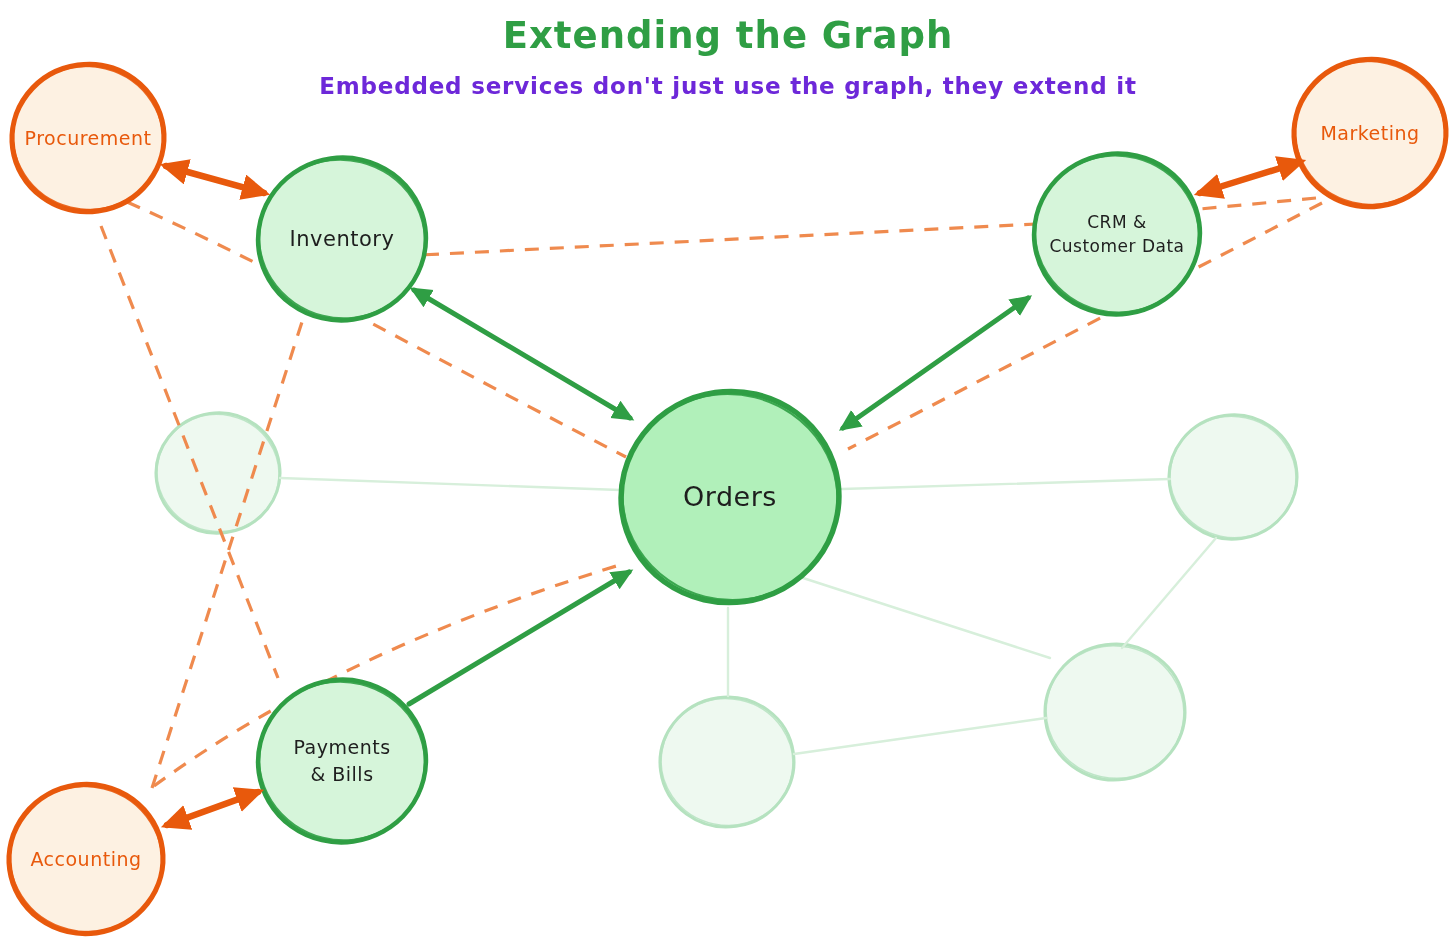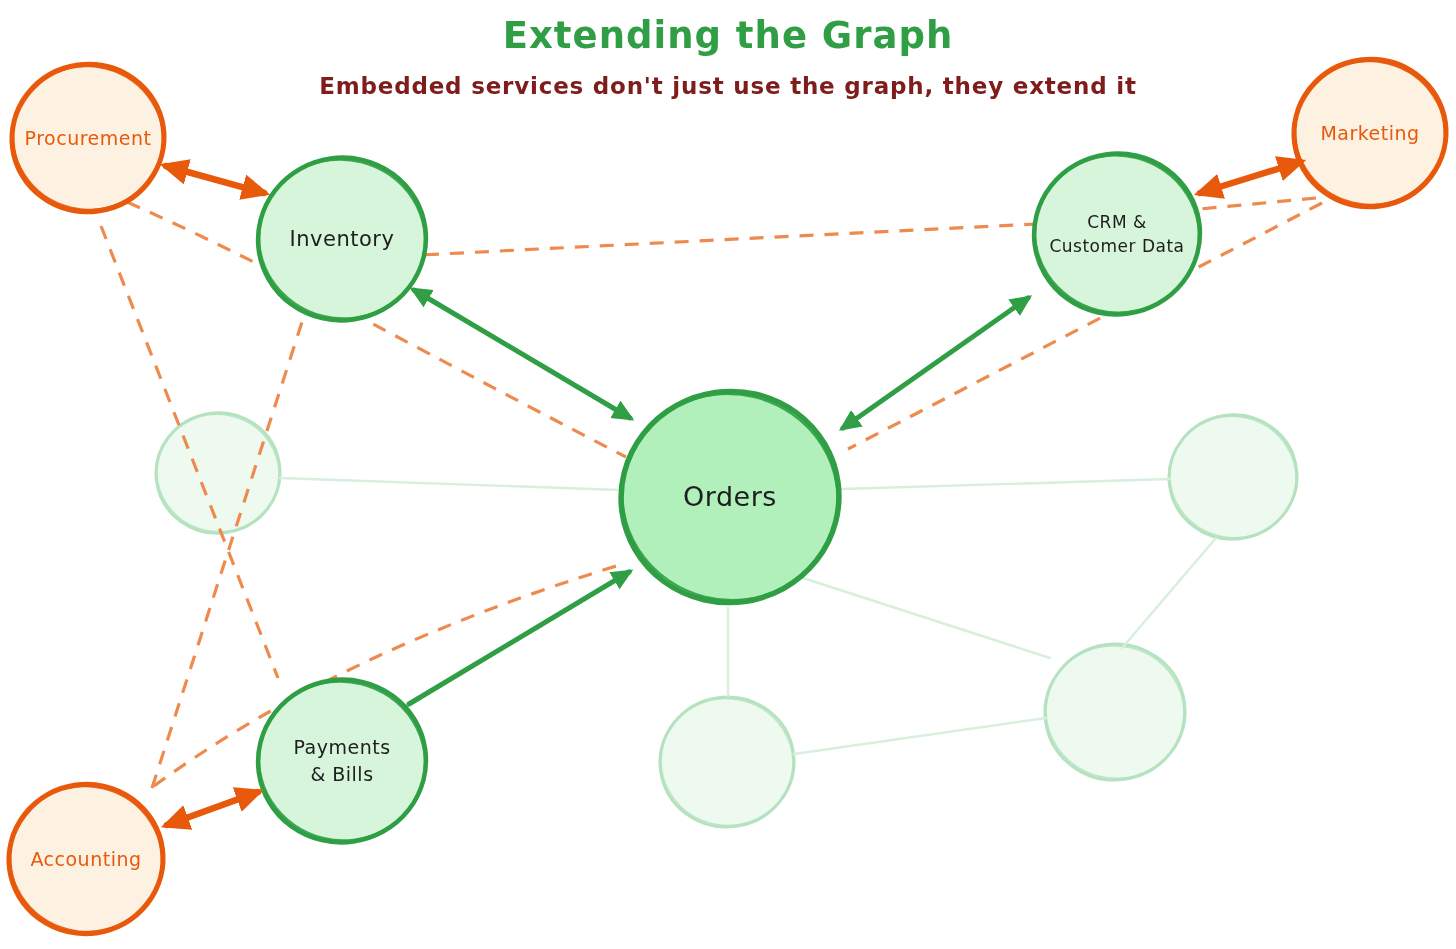--- a/index.html
+++ b/index.html
@@ -116,16 +116,16 @@
         <text x="730" y="497" fill="#1e1e1e" class="node-label" font-size="27" text-anchor="middle"><tspan x="730" y="506.45">Orders</tspan></text>
         <text x="1117" y="234" fill="#1e1e1e" class="node-label" font-size="17" text-anchor="middle"><tspan x="1117" y="227.625">CRM &amp;</tspan><tspan x="1117" y="252.275">Customer Data</tspan></text>
         <text x="1370" y="133" fill="#e8590c" class="node-label" font-size="19" text-anchor="middle"><tspan x="1370" y="139.65">Marketing</tspan></text>
         <text x="342" y="761" fill="#1e1e1e" class="node-label" font-size="19" text-anchor="middle"><tspan x="342" y="753.875">Payments</tspan><tspan x="342" y="781.425">&amp; Bills</tspan></text>
         <text x="86" y="859" fill="#e8590c" class="node-label" font-size="19" text-anchor="middle"><tspan x="86" y="865.65">Accounting</tspan></text>
       </g>
   </svg>
 
   <div class="header">
     <div class="title" style="color: rgb(47, 158, 68);">Extending the Graph</div>
-    <div class="subtitle" style="color: #7f1d1d;">Embedded services don't just use the graph, they extend it</div>
+    <div class="subtitle" style="color: #6d28d9;">Embedded services don't just use the graph, they extend it</div>
   </div>
 
 </div>
 
 </body></html>

